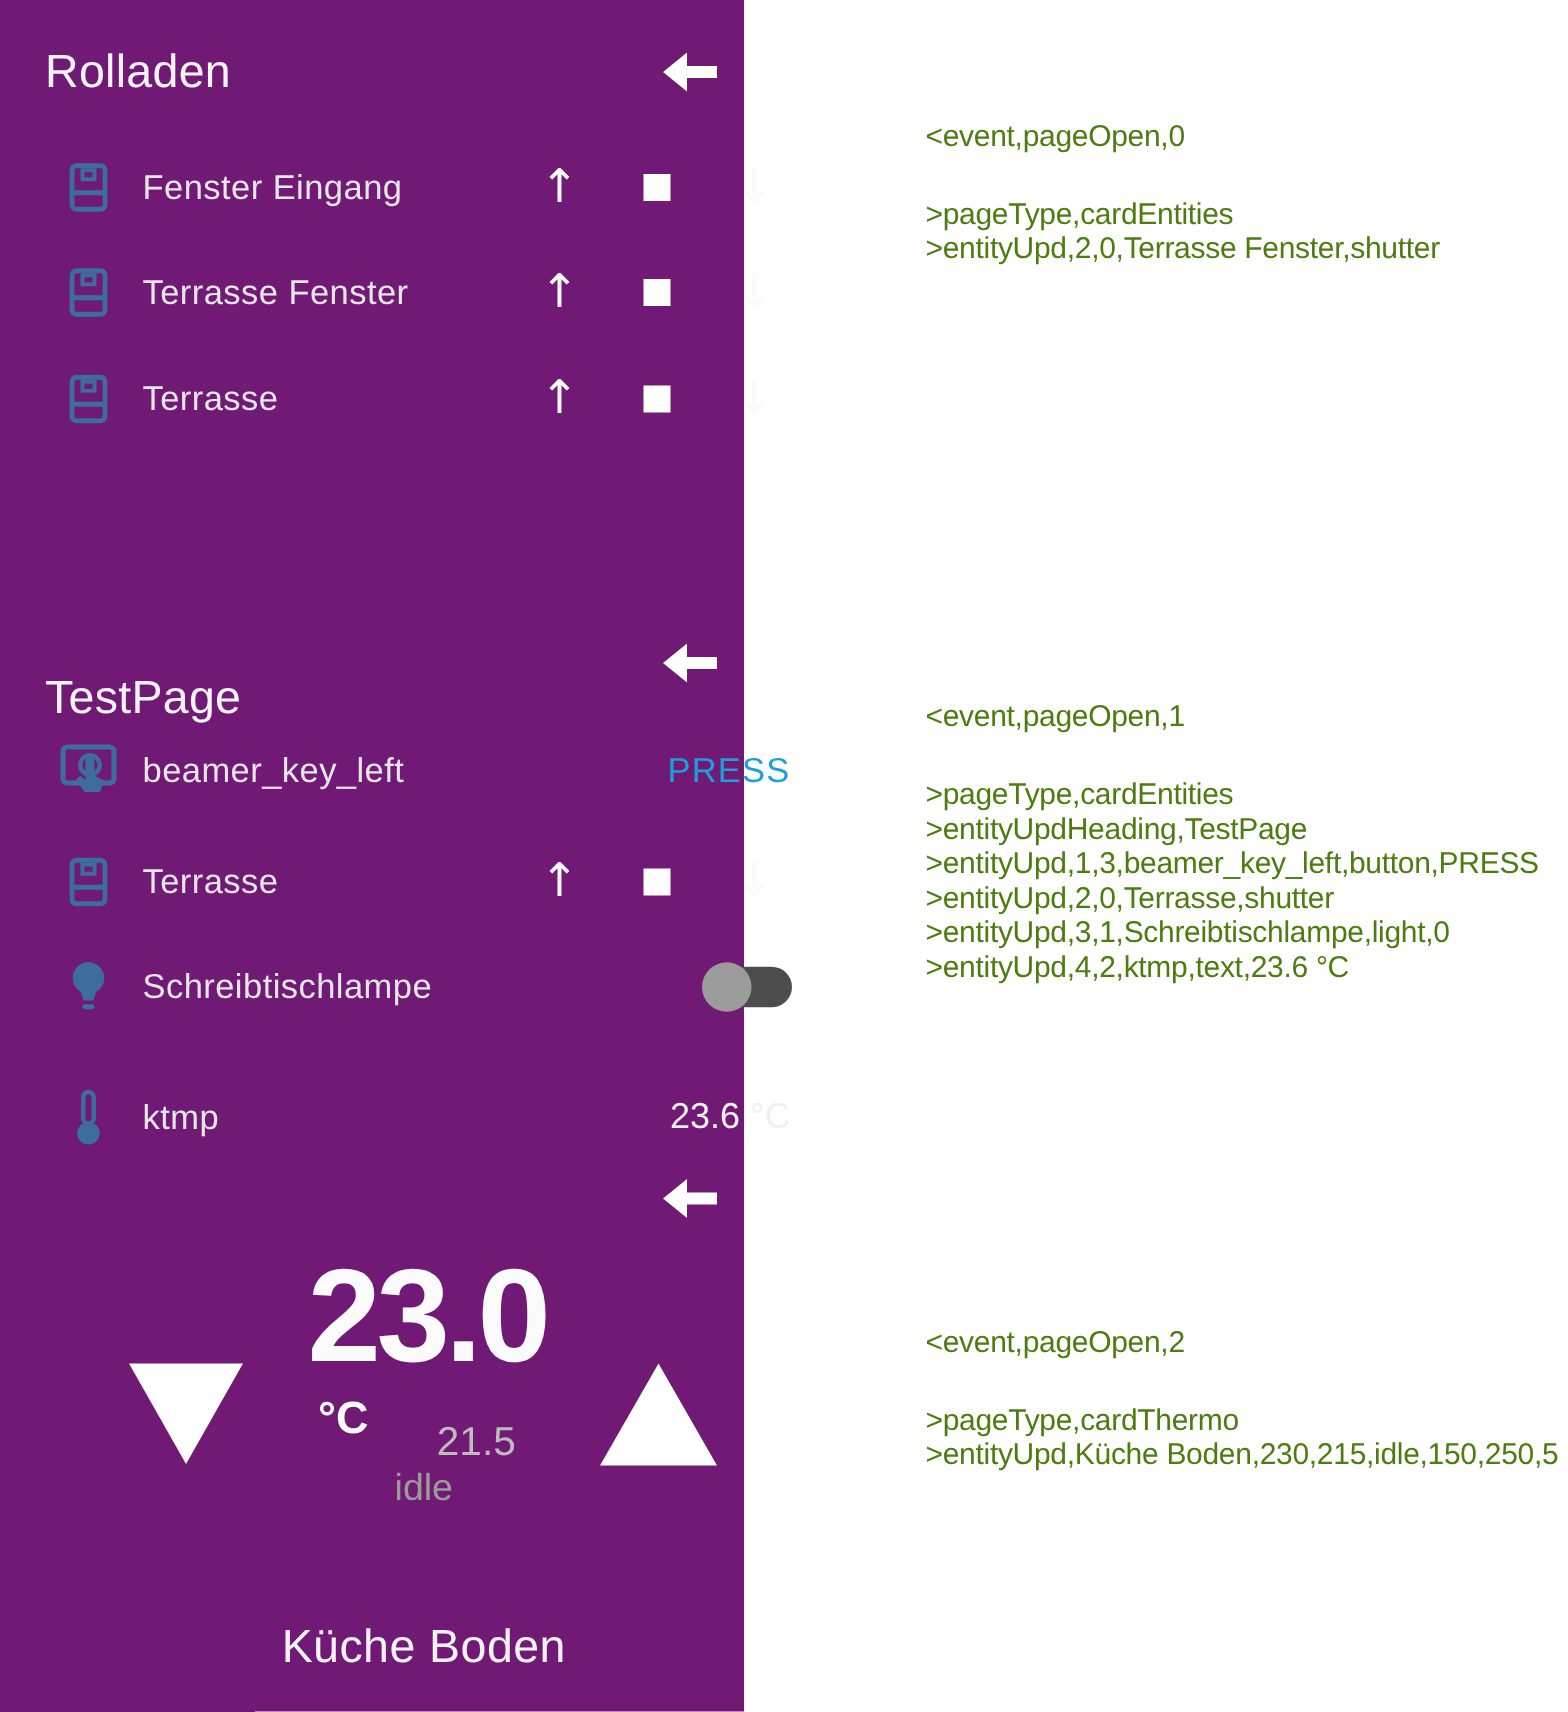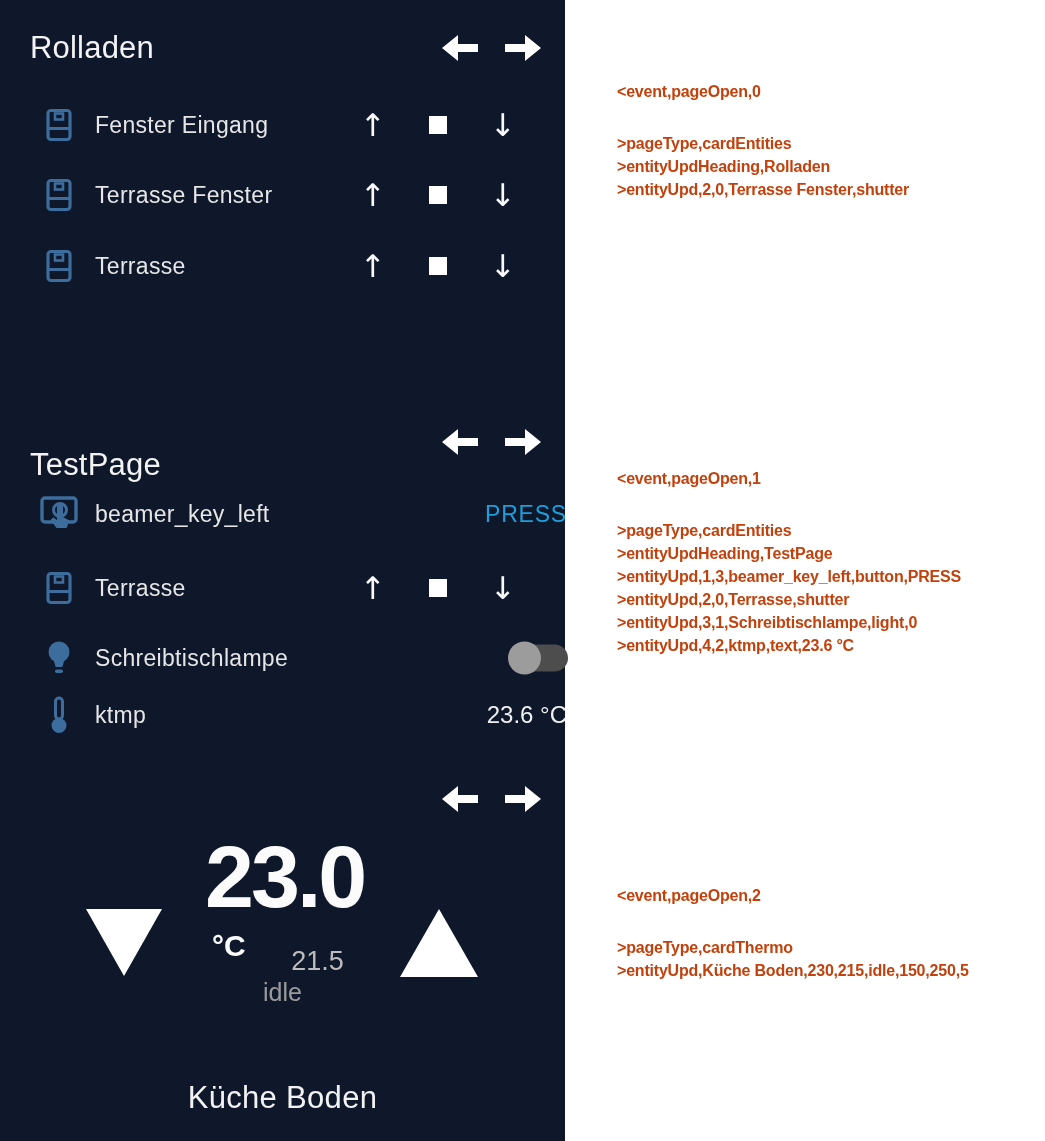--- a/index.html
+++ b/index.html
@@ -1,27 +1,27 @@
 <!DOCTYPE html>
 <html><head>
 <meta charset="utf-8">
 <style>
   html,body{margin:0;padding:0;}
   body{
     width:1045px;height:1141px;position:relative;background:#ffffff;
     font-family:"Liberation Sans",sans-serif;overflow:hidden;
   }
   
-  .panel{position:absolute;left:0;top:0;width:565px;height:1141px;background:#0f172a;}
+  .panel{position:absolute;left:0;top:0;width:496px;height:1141px;background:#701a75;}
   .page{position:absolute;left:0;width:565px;}
   .hdr-title{position:absolute;left:30px;font-size:31px;font-weight:400;color:#f3f3f3;letter-spacing:0.2px;}
   .nav{position:absolute;right:22px;display:flex;gap:27px;}
   .navbtn{width:38px;height:30px;cursor:pointer;}
   .navbtn svg{display:block;width:38px;height:30px;}
-  .row{position:absolute;left:0;width:565px;height:70px;padding-left:40px;}
+  .row{position:absolute;left:0;width:565px;height:70px;}
   .icon-box{position:absolute;left:40px;top:50%;transform:translateY(-50%);width:38px;display:flex;justify-content:center;}
   .row-label{position:absolute;left:95px;top:50%;transform:translateY(-50%);font-size:23px;color:#e6e6e6;letter-spacing:0.3px;white-space:nowrap;}
   .ctl{position:absolute;top:50%;transform:translateY(-50%);color:#fafafa;
        font-family:"DejaVu Sans",sans-serif;font-size:31px;line-height:1;cursor:pointer;}
   .ctl-up{left:360px;} .ctl-down{left:490px;}
   .ctl-stop{position:absolute;left:429px;top:50%;transform:translateY(-50%);width:18px;height:18px;background:#ffffff;cursor:pointer;}
   .rvalue{position:absolute;right:38px;top:50%;transform:translateY(-50%);font-size:24px;color:#f0f0f0;white-space:nowrap;}
   .press{color:#1d9fdd;font-weight:500;letter-spacing:0.8px;font-size:23px;}
   
   .toggle{position:absolute;right:37px;top:50%;transform:translateY(-50%);width:58px;height:33px;cursor:pointer;}
@@ -32,21 +32,21 @@
   .temp-big{font-size:88px;line-height:88px;font-weight:700;color:#fbfbfb;letter-spacing:-3px;}
   .temp-unit{font-size:30px;font-weight:700;color:#fbfbfb;margin:8px 0 0 7px;letter-spacing:0;}
   .tri{position:absolute;width:0;height:0;cursor:pointer;}
   .tri-down{left:86px;top:909px;border-left:38px solid transparent;border-right:38px solid transparent;border-top:67px solid #ffffff;}
   .tri-up{left:400px;top:909px;border-left:39px solid transparent;border-right:39px solid transparent;border-bottom:68px solid #ffffff;}
   .centered{position:absolute;left:0;width:565px;text-align:center;}
   .target-temp{top:946px;font-size:27px;color:#bcbcbc;margin-left:35px;}
   .hvac-state{top:978px;font-size:25px;color:#9b9b9b;}
   .thermo-name{top:1080px;font-size:31px;color:#f2f2f2;letter-spacing:0.3px;}
   
-  .log{position:absolute;left:617px;color:#c2410c;font-weight:700;font-size:16px;line-height:23px;letter-spacing:-0.2px;white-space:nowrap;}
+  .log{position:absolute;left:617px;color:#4d7c0f;font-weight:400;font-size:20px;line-height:23px;letter-spacing:-0.2px;white-space:nowrap;}
   .log-group{margin-top:29px;}
   .log div{white-space:nowrap;}
 </style>
 </head>
 <body>
 
 <div class="panel">
 
   <div class="page" style="top:0;height:408px;">
     <div class="hdr-title" style="top:30px;">Rolladen</div>
@@ -155,21 +155,21 @@
             <rect x="9" y="29.5" width="8" height="3.4" rx="1.6" fill="#3c6d9c"></rect>
           </svg>
       </span>
       <span class="row-label">Schreibtischlampe</span>
       <span class="toggle">
         <span class="track"></span>
         <span class="knob"></span>
       </span>
     </div>
 
-    <div class="row" style="top:286px;">
+    <div class="row" style="top:316px;">
       <span class="icon-box">
         <svg width="16" height="38" viewBox="0 0 16 38">
             <rect x="4.5" y="2" width="7" height="21" rx="3.5" fill="none" stroke="#3c6d9c" stroke-width="3"></rect>
             <circle cx="8" cy="29.5" r="7.5" fill="#3c6d9c"></circle>
           </svg>
       </span>
       <span class="row-label">ktmp</span>
       <span class="rvalue">23.6 °C</span>
     </div>
   </div>
@@ -197,21 +197,20 @@
   <div class="tri tri-up"></div>
   <div class="centered target-temp">21.5</div>
   <div class="centered thermo-name">Küche Boden</div>
   <div class="centered hvac-state">idle</div>
 </div>
 
 <div class="log" style="top:80px;">
   <div>&lt;event,pageOpen,0</div>
   <div class="log-group">
     <div>&gt;pageType,cardEntities</div>
-    <div>&gt;entityUpdHeading,Rolladen</div>
     <div>&gt;entityUpd,2,0,Terrasse Fenster,shutter</div>
   </div>
 </div>
 
 <div class="log" style="top:467px;">
   <div>&lt;event,pageOpen,1</div>
   <div class="log-group">
     <div>&gt;pageType,cardEntities</div>
     <div>&gt;entityUpdHeading,TestPage</div>
     <div>&gt;entityUpd,1,3,beamer_key_left,button,PRESS</div>

